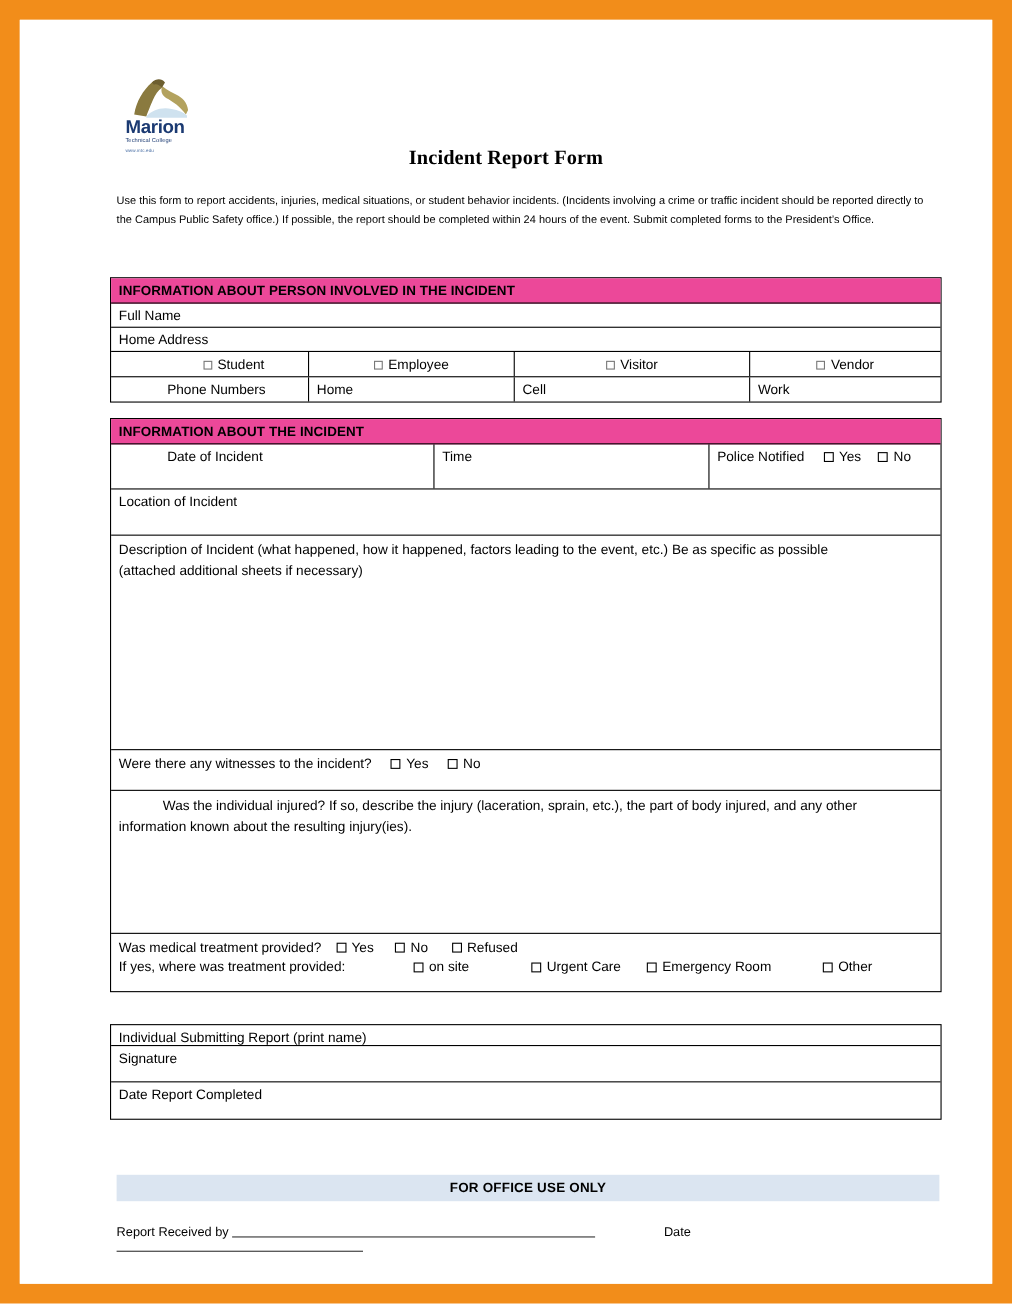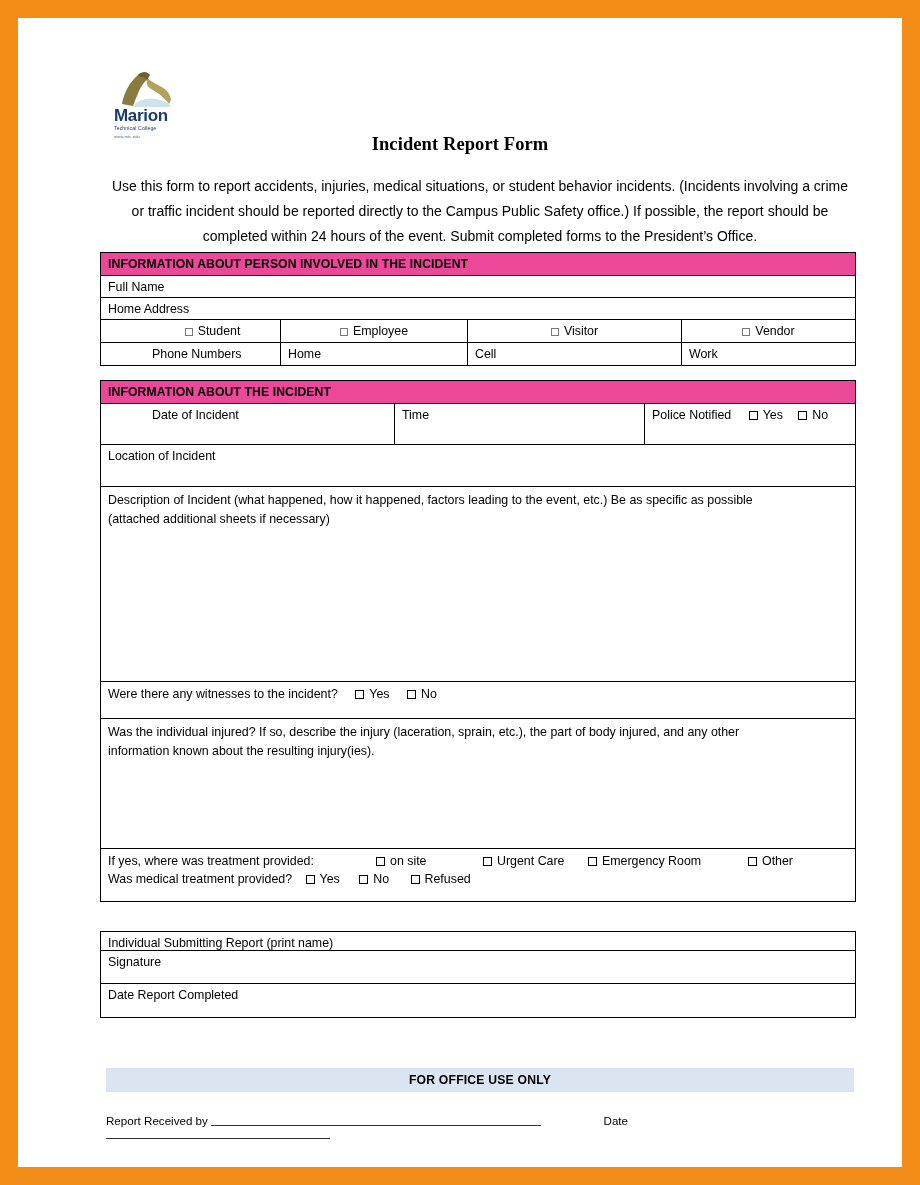--- a/index.html
+++ b/index.html
@@ -68,23 +68,23 @@
     font-weight: bold;
     font-size: 18.5px;
     letter-spacing: 0.1px;
   }
 
   #intro {
     position: absolute;
     left: 88px;
     top: 156px;
     width: 748px;
-    font-size: 14px;
+    font-size: 10px;
     line-height: 1.78;
-    text-align: center;
+    text-align: left;
   }
 
   
   .block {
     position: absolute;
     left: 82px;
     width: 756px;
     border: 1.4px solid #000;
     background: #fff;
   }
@@ -252,38 +252,38 @@
 
       <div class="row" style="height:37px;">
         <div style="line-height:1.42;">
           <span>Were there any witnesses to the incident?</span>
           <span class="opt" style="margin-left:14px;"><span class="cb"></span><span>Yes</span></span>
           <span class="opt" style="margin-left:14px;"><span class="cb"></span><span>No</span></span>
         </div>
       </div>
 
       <div class="row" style="height:130px;">
-        <div style="line-height:1.5;">Was the individual injured? If so, describe the injury (laceration, sprain, etc.), the part of body injured, and any other</div>
+        <div style="line-height:1.5;margin-left:40px;">Was the individual injured? If so, describe the injury (laceration, sprain, etc.), the part of body injured, and any other</div>
         <div style="line-height:1.5;">information known about the resulting injury(ies).</div>
       </div>
 
       <div class="row noborder" style="height:52px;">
+        <div style="line-height:1.45;">
+          <span>Was medical treatment provided?</span>
+          <span class="opt" style="margin-left:10px;"><span class="cb"></span><span>Yes</span></span>
+          <span class="opt" style="margin-left:16px;"><span class="cb"></span><span>No</span></span>
+          <span class="opt" style="margin-left:18px;"><span class="cb"></span><span>Refused</span></span>
+        </div>
         <div style="line-height:1.45; position:relative; height:18px;">
           <span>If yes, where was treatment provided:</span>
           <span class="opt" style="position:absolute; left:268px;"><span class="cb"></span><span>on site</span></span>
           <span class="opt" style="position:absolute; left:375px;"><span class="cb"></span><span>Urgent Care</span></span>
           <span class="opt" style="position:absolute; left:480px;"><span class="cb"></span><span>Emergency Room</span></span>
           <span class="opt" style="position:absolute; left:640px;"><span class="cb"></span><span>Other</span></span>
         </div>
-        <div style="line-height:1.45;">
-          <span>Was medical treatment provided?</span>
-          <span class="opt" style="margin-left:10px;"><span class="cb"></span><span>Yes</span></span>
-          <span class="opt" style="margin-left:16px;"><span class="cb"></span><span>No</span></span>
-          <span class="opt" style="margin-left:18px;"><span class="cb"></span><span>Refused</span></span>
-        </div>
       </div>
     </div>
 
     <div class="block" style="top:913px;">
       <div class="row" style="height:19px;">
         <span>Individual Submitting Report (print name)</span>
       </div>
       <div class="row" style="height:33px;">
         <span>Signature</span>
       </div>

